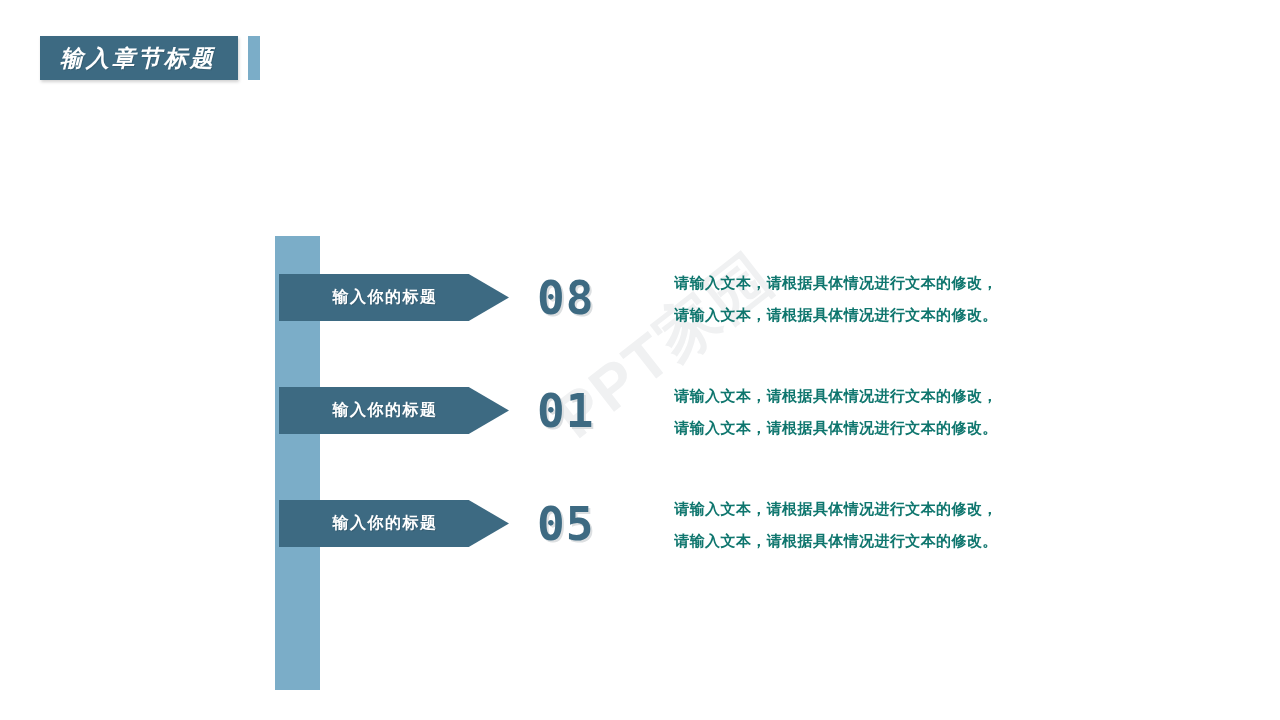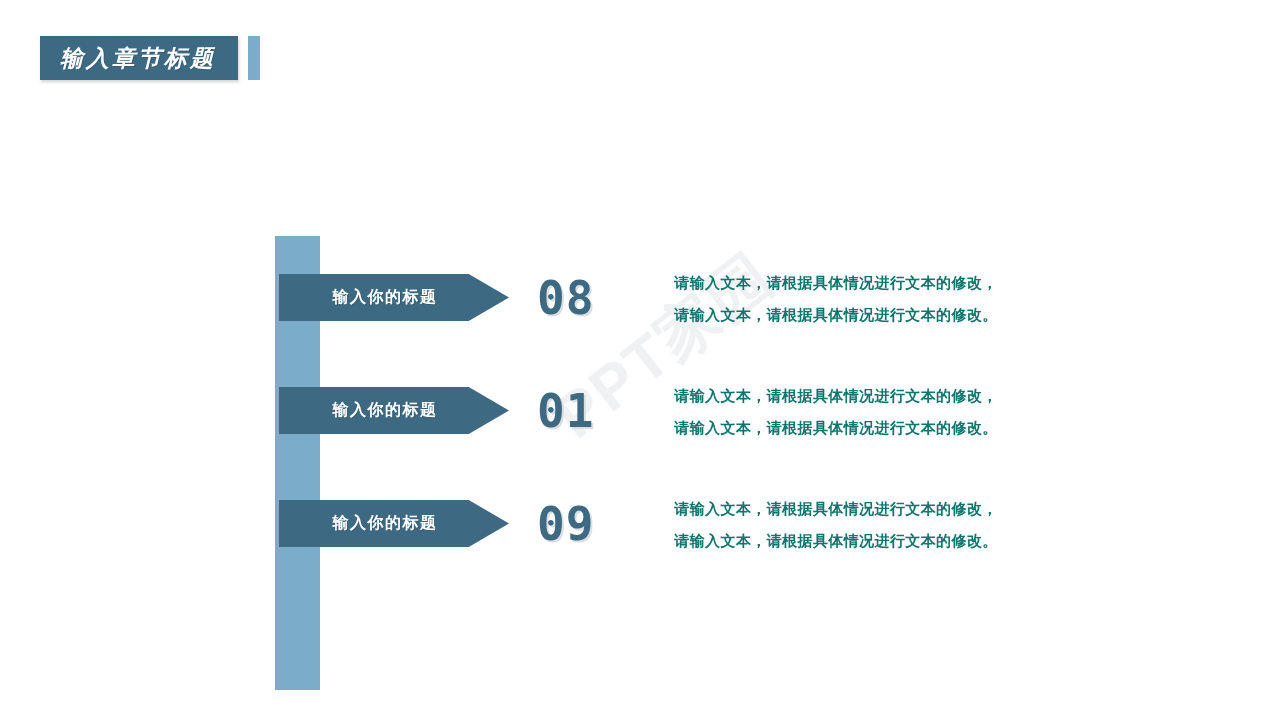--- a/index.html
+++ b/index.html
@@ -199,21 +199,21 @@
       <div class="body-text">
         <span class="body-line">请输入文本，请根据具体情况进行文本的修改，</span>
         <span class="body-line">请输入文本，请根据具体情况进行文本的修改。</span>
       </div>
     </div>
 
     <div class="row row-3">
       <div class="arrow">
         <span class="arrow-label">输入你的标题</span>
       </div>
-      <div class="index-num">09</div>
+      <div class="index-num">05</div>
       <div class="body-text">
         <span class="body-line">请输入文本，请根据具体情况进行文本的修改，</span>
         <span class="body-line">请输入文本，请根据具体情况进行文本的修改。</span>
       </div>
     </div>
 
   </div>
 </div>
 
 </body></html>

